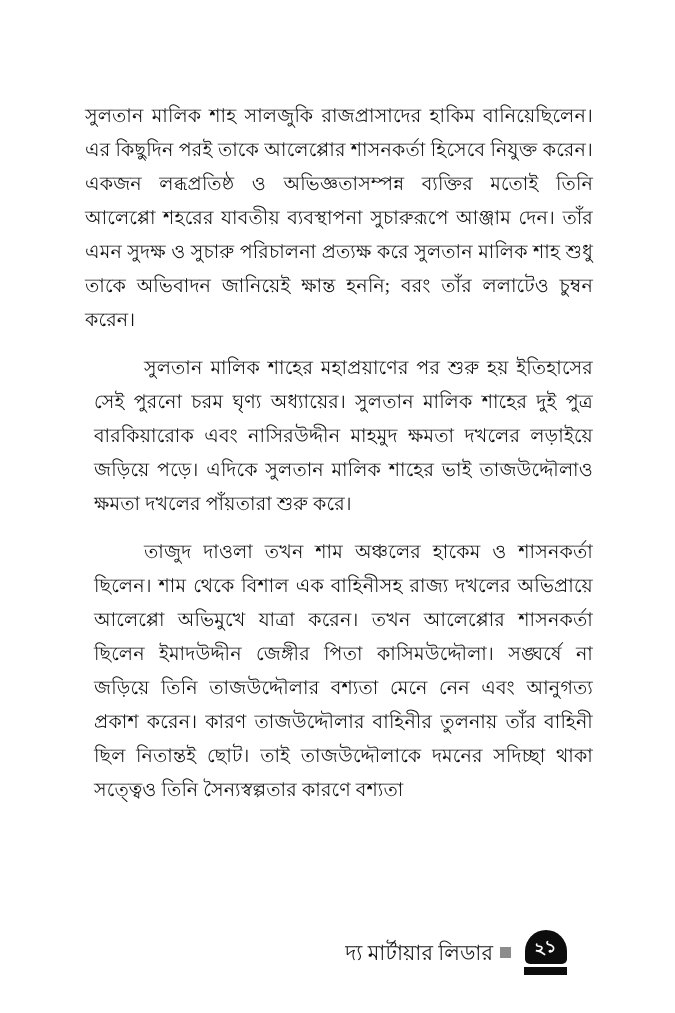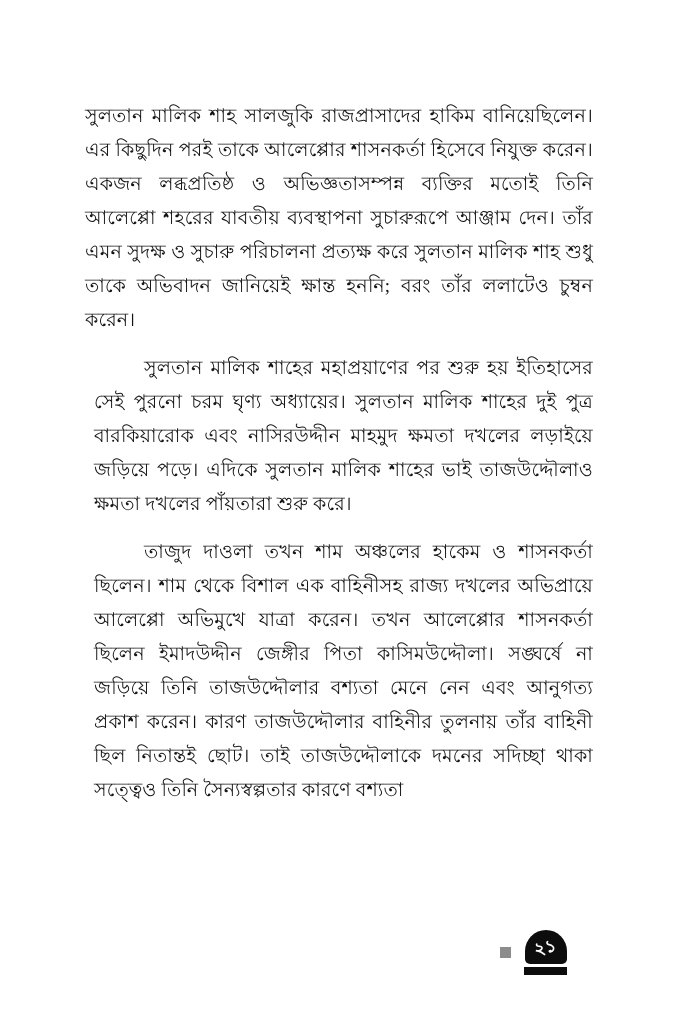--- a/index.html
+++ b/index.html
@@ -94,20 +94,21 @@
 
 <div class="page">
 
   <main class="body-text">
     <p class="para">সুলতান মালিক শাহ সালজুকি রাজপ্রাসাদের হাকিম বানিয়েছিলেন। এর কিছুদিন পরই তাকে আলেপ্পোর শাসনকর্তা হিসেবে নিযুক্ত করেন। একজন লব্ধপ্রতিষ্ঠ ও অভিজ্ঞতাসম্পন্ন ব্যক্তির মতোই তিনি আলেপ্পো শহরের যাবতীয় ব্যবস্থাপনা সুচারুরূপে আঞ্জাম দেন। তাঁর এমন সুদক্ষ ও সুচারু পরিচালনা প্রত্যক্ষ করে সুলতান মালিক শাহ শুধু তাকে অভিবাদন জানিয়েই ক্ষান্ত হননি; বরং তাঁর ললাটেও চুম্বন করেন।</p>
     <p class="para indented">সুলতান মালিক শাহের মহাপ্রয়াণের পর শুরু হয় ইতিহাসের সেই পুরনো চরম ঘৃণ্য অধ্যায়ের। সুলতান মালিক শাহের দুই পুত্র বারকিয়ারোক এবং নাসিরউদ্দীন মাহমুদ ক্ষমতা দখলের লড়াইয়ে জড়িয়ে পড়ে। এদিকে সুলতান মালিক শাহের ভাই তাজউদ্দৌলাও ক্ষমতা দখলের পাঁয়তারা শুরু করে।</p>
     <p class="para indented">তাজুদ দাওলা তখন শাম অঞ্চলের হাকেম ও শাসনকর্তা ছিলেন। শাম থেকে বিশাল এক বাহিনীসহ রাজ্য দখলের অভিপ্রায়ে আলেপ্পো অভিমুখে যাত্রা করেন। তখন আলেপ্পোর শাসনকর্তা ছিলেন ইমাদউদ্দীন জেঙ্গীর পিতা কাসিমউদ্দৌলা। সঙ্ঘর্ষে না জড়িয়ে তিনি তাজউদ্দৌলার বশ্যতা মেনে নেন এবং আনুগত্য প্রকাশ করেন। কারণ তাজউদ্দৌলার বাহিনীর তুলনায় তাঁর বাহিনী ছিল নিতান্তই ছোট। তাই তাজউদ্দৌলাকে দমনের সদিচ্ছা থাকা সত্ত্বেও তিনি সৈন্যস্বল্পতার কারণে বশ্যতা</p>
   </main>
 
   <footer class="footer">
+    <span class="footer-title">দ্য মার্টায়ার লিডার</span>
     <span class="footer-square"></span>
     <div class="page-tab">
       <div class="tab-dome">
         <span class="page-num">২১</span>
       </div>
       <div class="tab-bar"></div>
     </div>
   </footer>
 
 </div>

